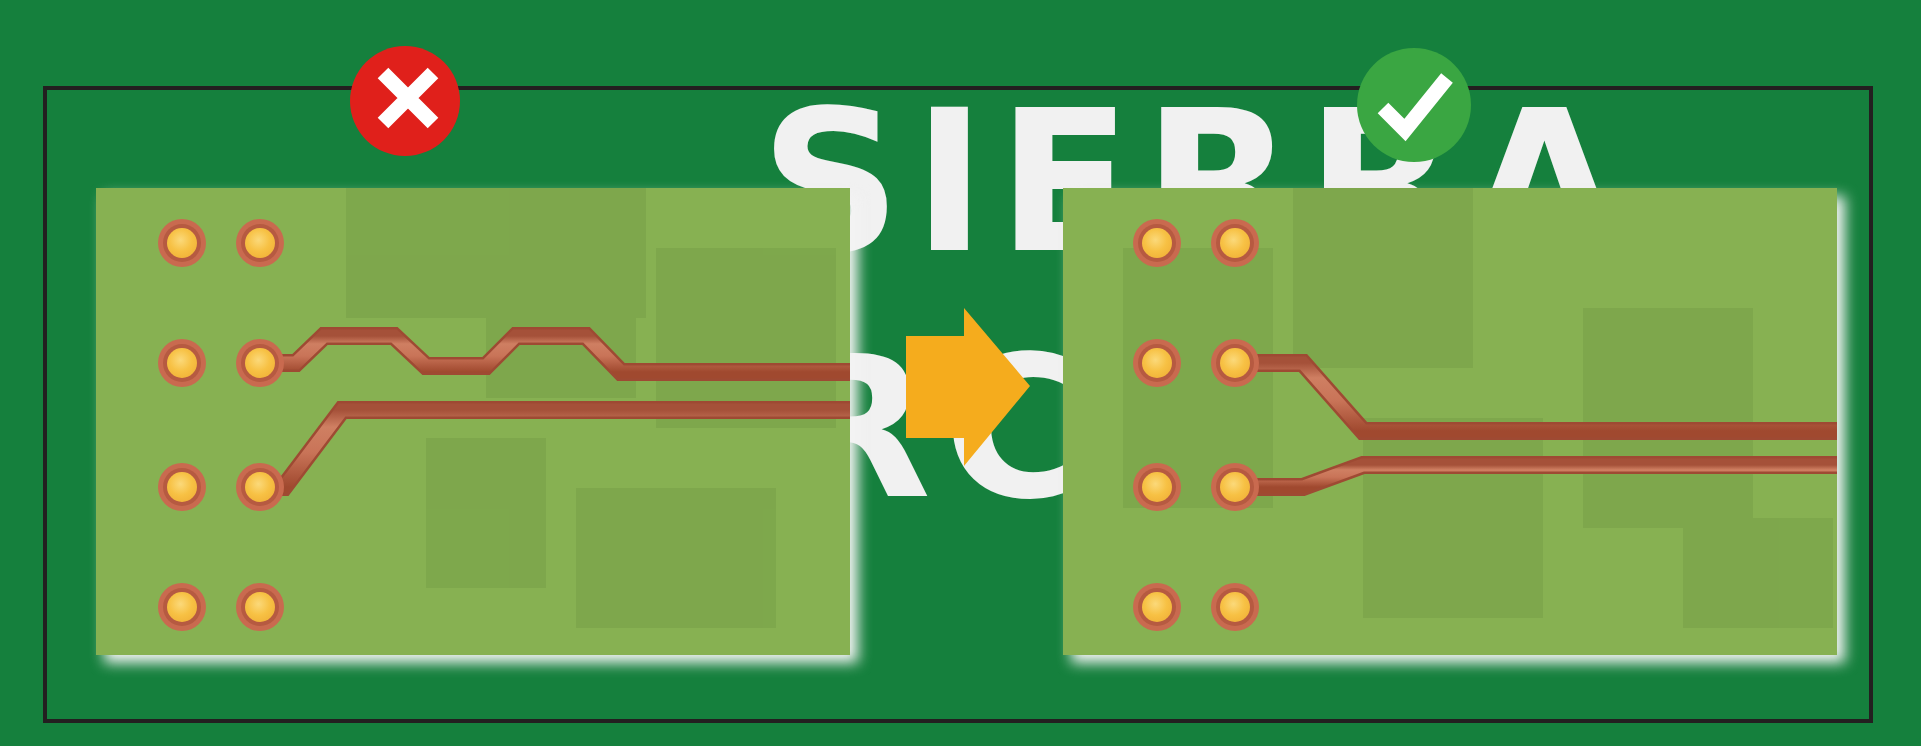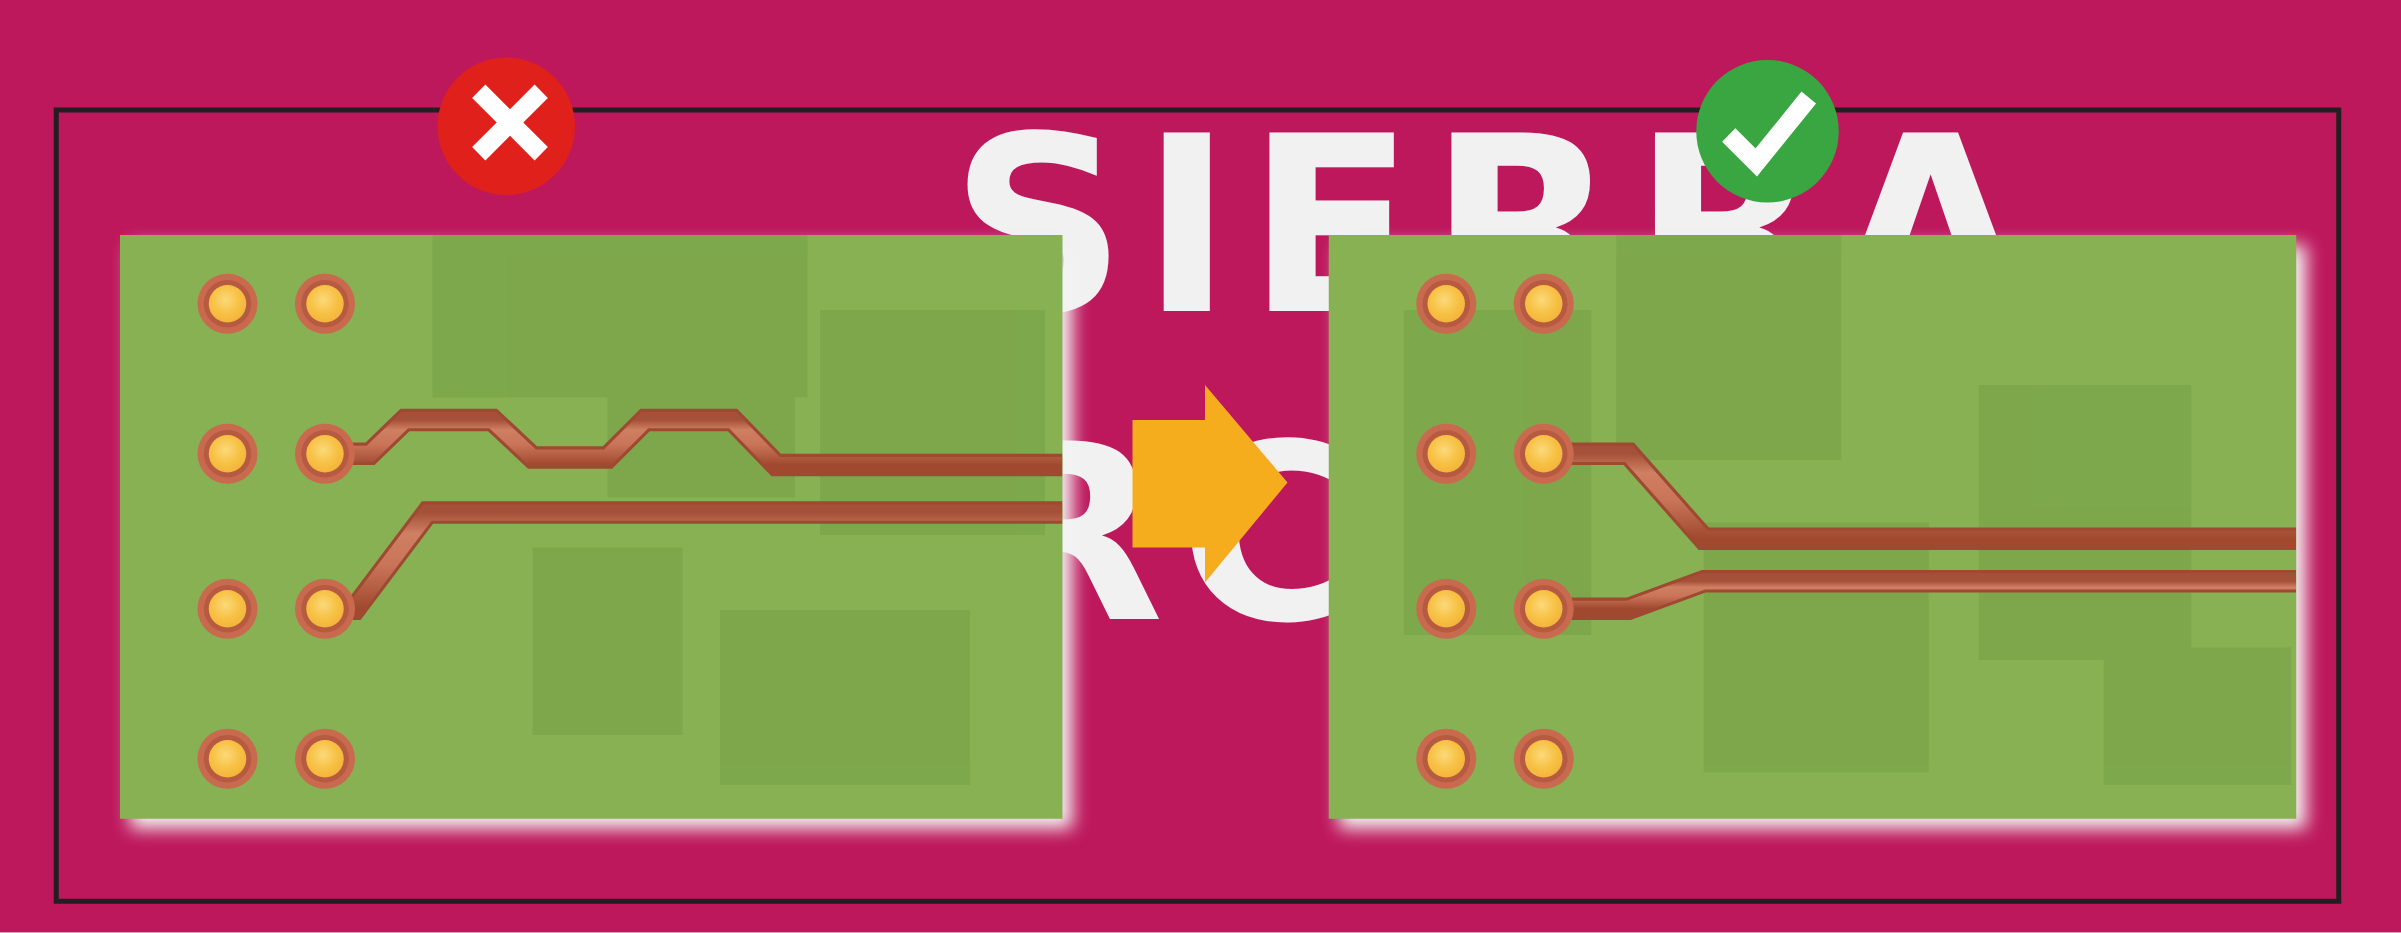--- a/index.html
+++ b/index.html
@@ -8,21 +8,21 @@
     padding: 0;
     background: #ffffff;
   }
   body {
     font-family: "Liberation Sans", sans-serif;
   }
   #stage {
     position: relative;
     width: 1921px;
     height: 746px;
-    background: #be185d;
+    background: #15803d;
     overflow: hidden;
   }
 
   
   .watermark {
     position: absolute;
     left: 0;
     top: 0;
     width: 1921px;
     height: 746px;

